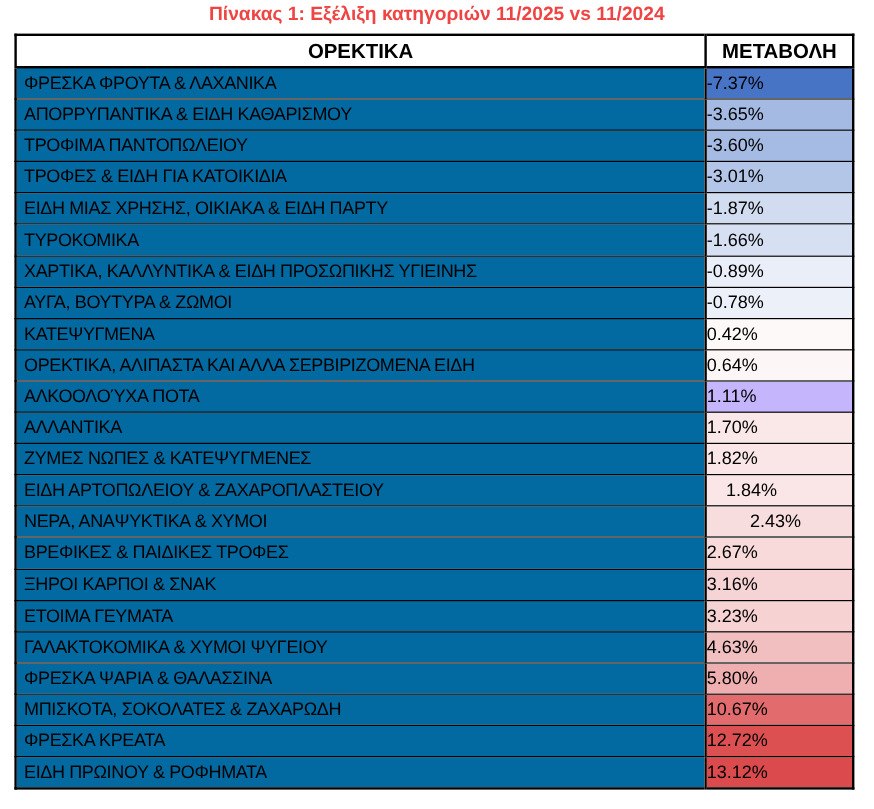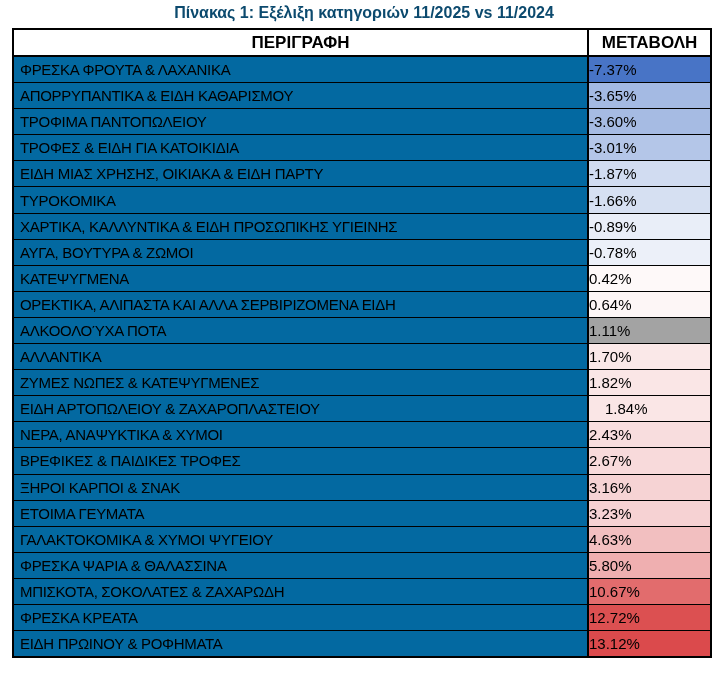--- a/index.html
+++ b/index.html
@@ -62,30 +62,30 @@
   }
   td.value-cell {
     text-align: left;
     padding-right: 5px;
     border-left: 2.5px solid #000000;
   }
 </style>
 </head>
 <body>
 
-<div class="title" style="color: #0c4a6e;">Πίνακας 1: Εξέλιξη κατηγοριών 11/2025 vs 11/2024</div>
+<div class="title" style="color: #ef4444;">Πίνακας 1: Εξέλιξη κατηγοριών 11/2025 vs 11/2024</div>
 
 <table class="heatmap">
   <colgroup>
     <col class="c-label">
     <col class="c-value">
   </colgroup>
   <thead>
     <tr>
-      <th>ΠΕΡΙΓΡΑΦΗ</th>
+      <th>ΟΡΕΚΤΙΚΑ</th>
       <th class="value-head">ΜΕΤΑΒΟΛΗ</th>
     </tr>
   </thead>
   <tbody>
       <tr>
         <td class="label-cell">ΦΡΕΣΚΑ ΦΡΟΥΤΑ &amp; ΛΑΧΑΝΙΚΑ</td>
         <td class="value-cell" style="background: rgb(72, 116, 198);">-7.37%</td>
       </tr>
       <tr>
         <td class="label-cell">ΑΠΟΡΡΥΠΑΝΤΙΚΑ &amp; ΕΙΔΗ ΚΑΘΑΡΙΣΜΟΥ</td>
@@ -118,37 +118,37 @@
       <tr>
         <td class="label-cell">ΚΑΤΕΨΥΓΜΕΝΑ</td>
         <td class="value-cell" style="background: rgb(254, 249, 249);">0.42%</td>
       </tr>
       <tr>
         <td class="label-cell">ΟΡΕΚΤΙΚΑ, ΑΛΙΠΑΣΤΑ ΚΑΙ ΑΛΛΑ ΣΕΡΒΙΡΙΖΟΜΕΝΑ ΕΙΔΗ</td>
         <td class="value-cell" style="background: rgb(253, 246, 246);">0.64%</td>
       </tr>
       <tr>
         <td class="label-cell">ΑΛΚΟΟΛΟΎΧΑ ΠΟΤΑ</td>
-        <td class="value-cell" style="background: #a3a3a3;">1.11%</td>
+        <td class="value-cell" style="background: #c4b5fd;">1.11%</td>
       </tr>
       <tr>
         <td class="label-cell">ΑΛΛΑΝΤΙΚΑ</td>
         <td class="value-cell" style="background: rgb(250, 232, 232);">1.70%</td>
       </tr>
       <tr>
         <td class="label-cell">ΖΥΜΕΣ ΝΩΠΕΣ &amp; ΚΑΤΕΨΥΓΜΕΝΕΣ</td>
         <td class="value-cell" style="background: rgb(250, 230, 230);">1.82%</td>
       </tr>
       <tr>
         <td class="label-cell">ΕΙΔΗ ΑΡΤΟΠΩΛΕΙΟΥ &amp; ΖΑΧΑΡΟΠΛΑΣΤΕΙΟΥ</td>
         <td class="value-cell" style="background: rgb(250, 230, 230); padding-left: 16px;">1.84%</td>
       </tr>
       <tr>
         <td class="label-cell">ΝΕΡΑ, ΑΝΑΨΥΚΤΙΚΑ &amp; ΧΥΜΟΙ</td>
-        <td class="value-cell" style="background: rgb(248, 221, 222);">2.43%</td>
+        <td class="value-cell" style="background: rgb(248, 221, 222); padding-left: 36px;">2.43%</td>
       </tr>
       <tr>
         <td class="label-cell">ΒΡΕΦΙΚΕΣ &amp; ΠΑΙΔΙΚΕΣ ΤΡΟΦΕΣ</td>
         <td class="value-cell" style="background: rgb(248, 218, 219);">2.67%</td>
       </tr>
       <tr>
         <td class="label-cell">ΞΗΡΟΙ ΚΑΡΠΟΙ &amp; ΣΝΑΚ</td>
         <td class="value-cell" style="background: rgb(246, 211, 212);">3.16%</td>
       </tr>
       <tr>

